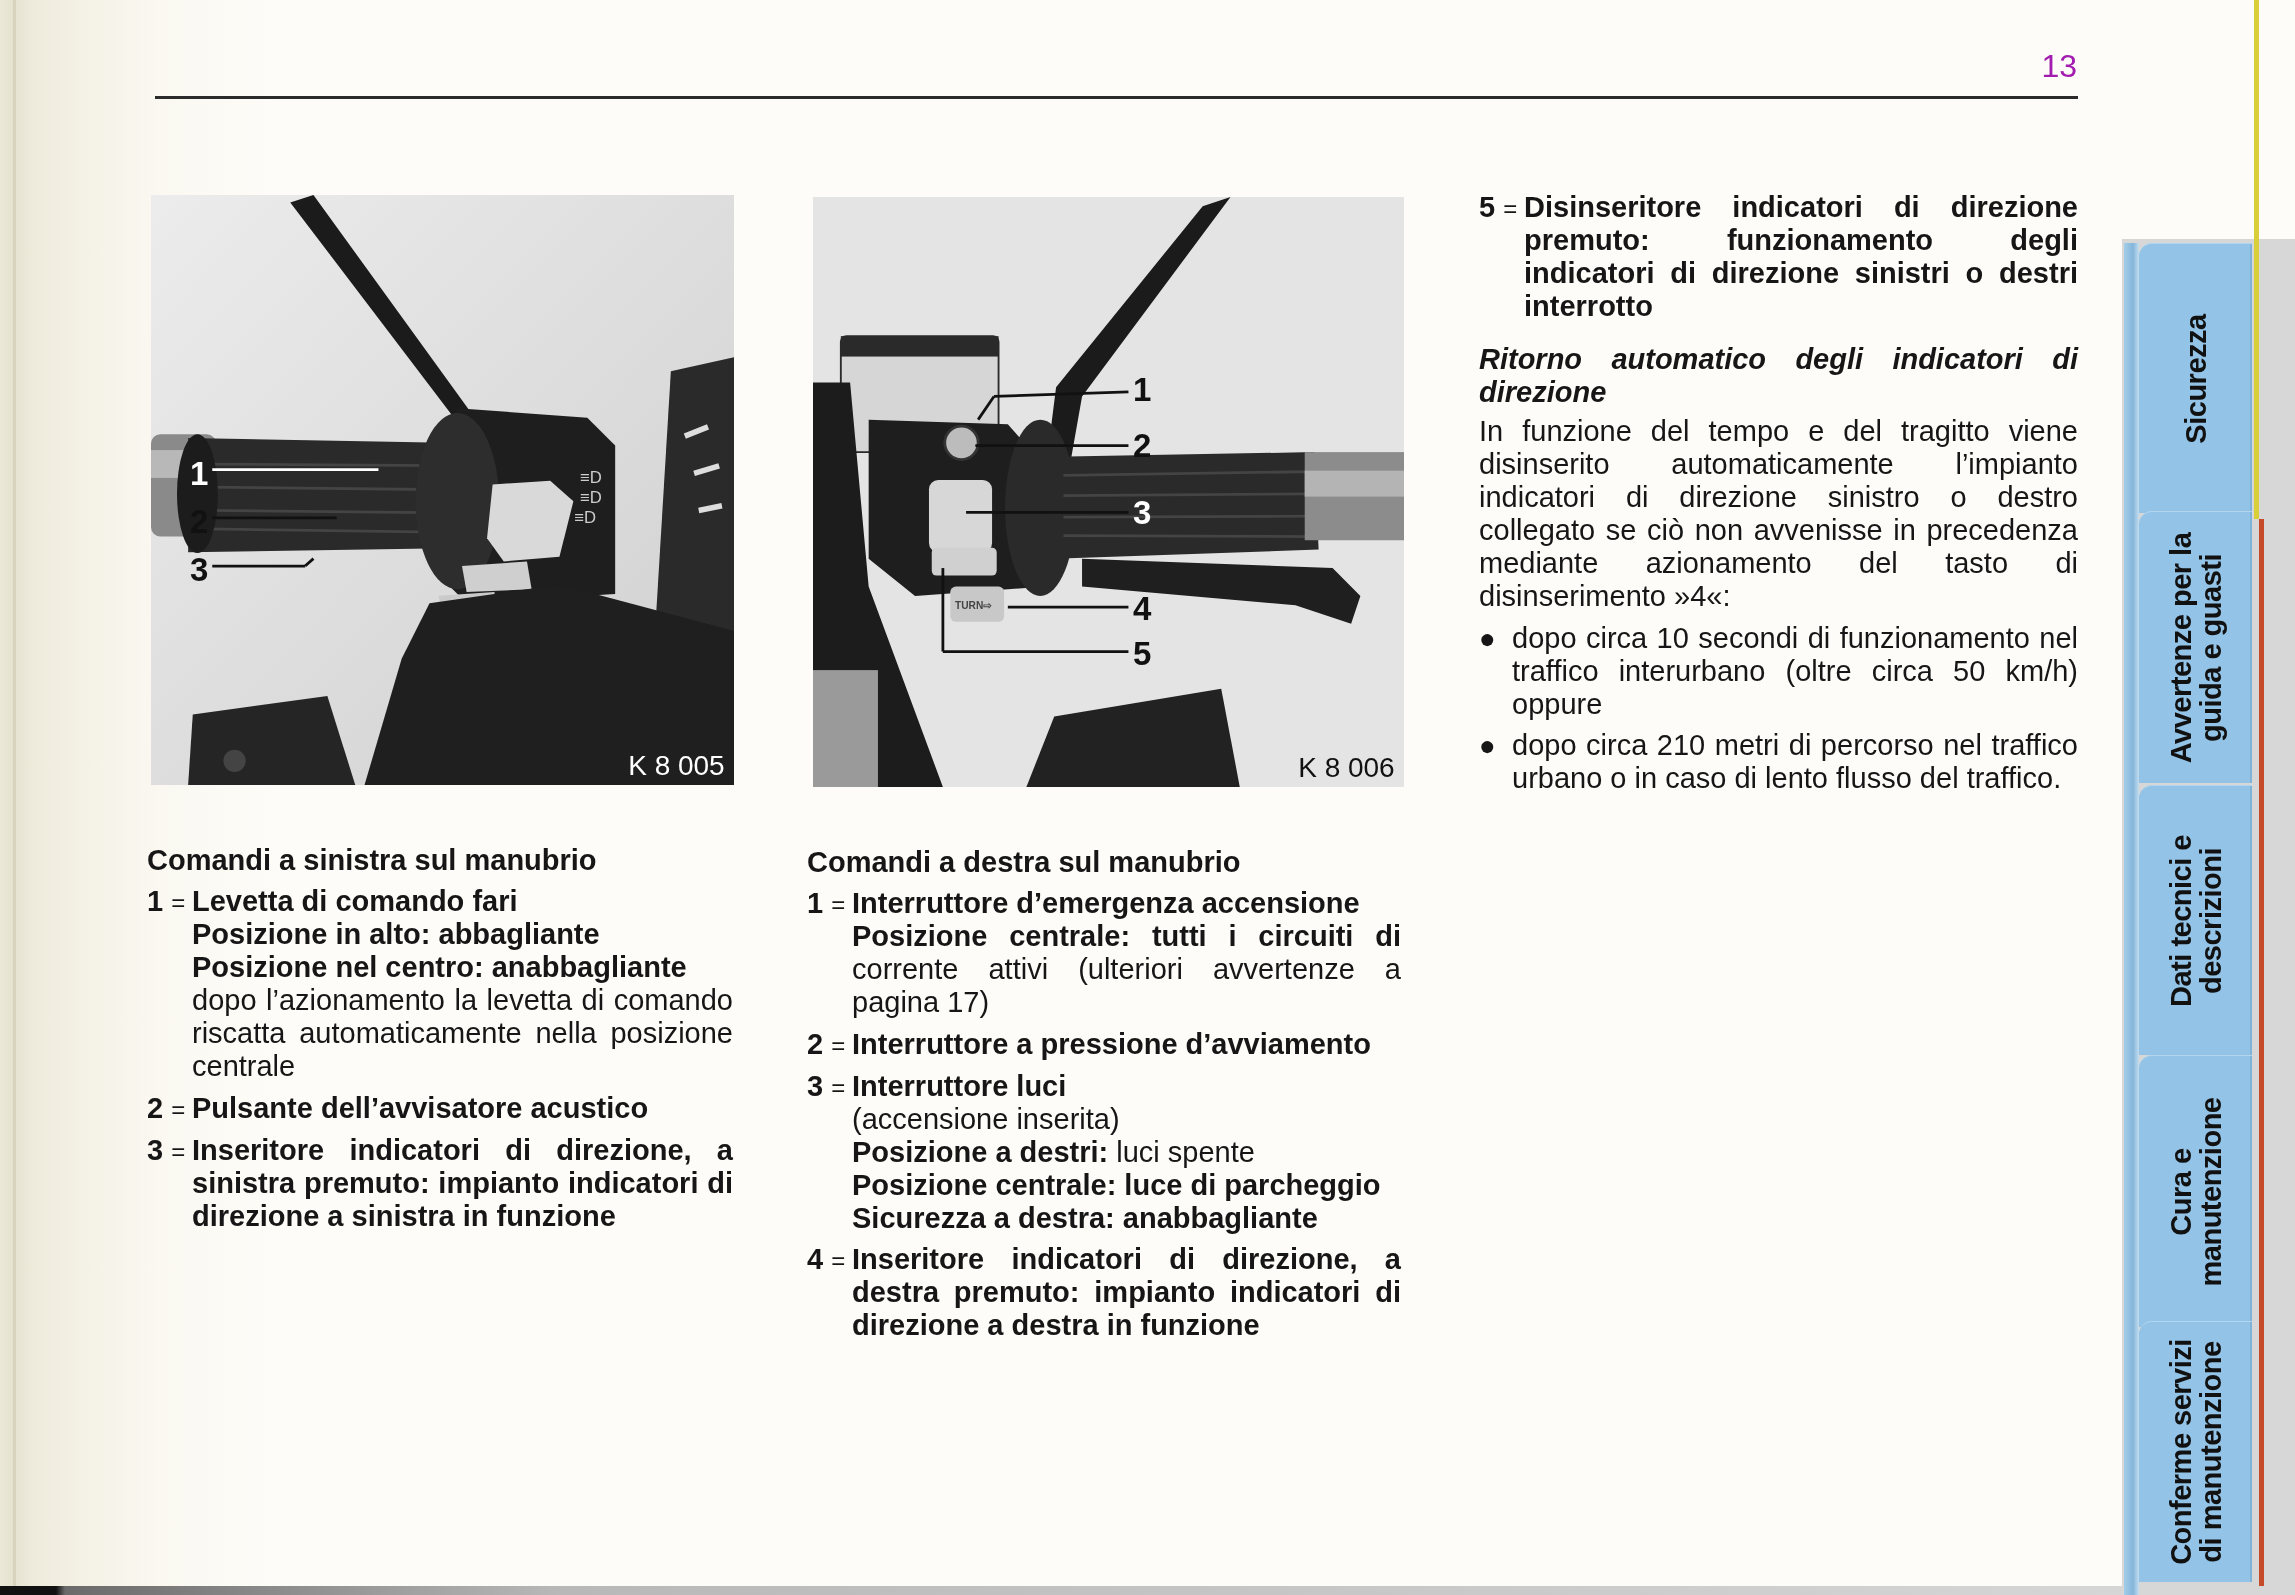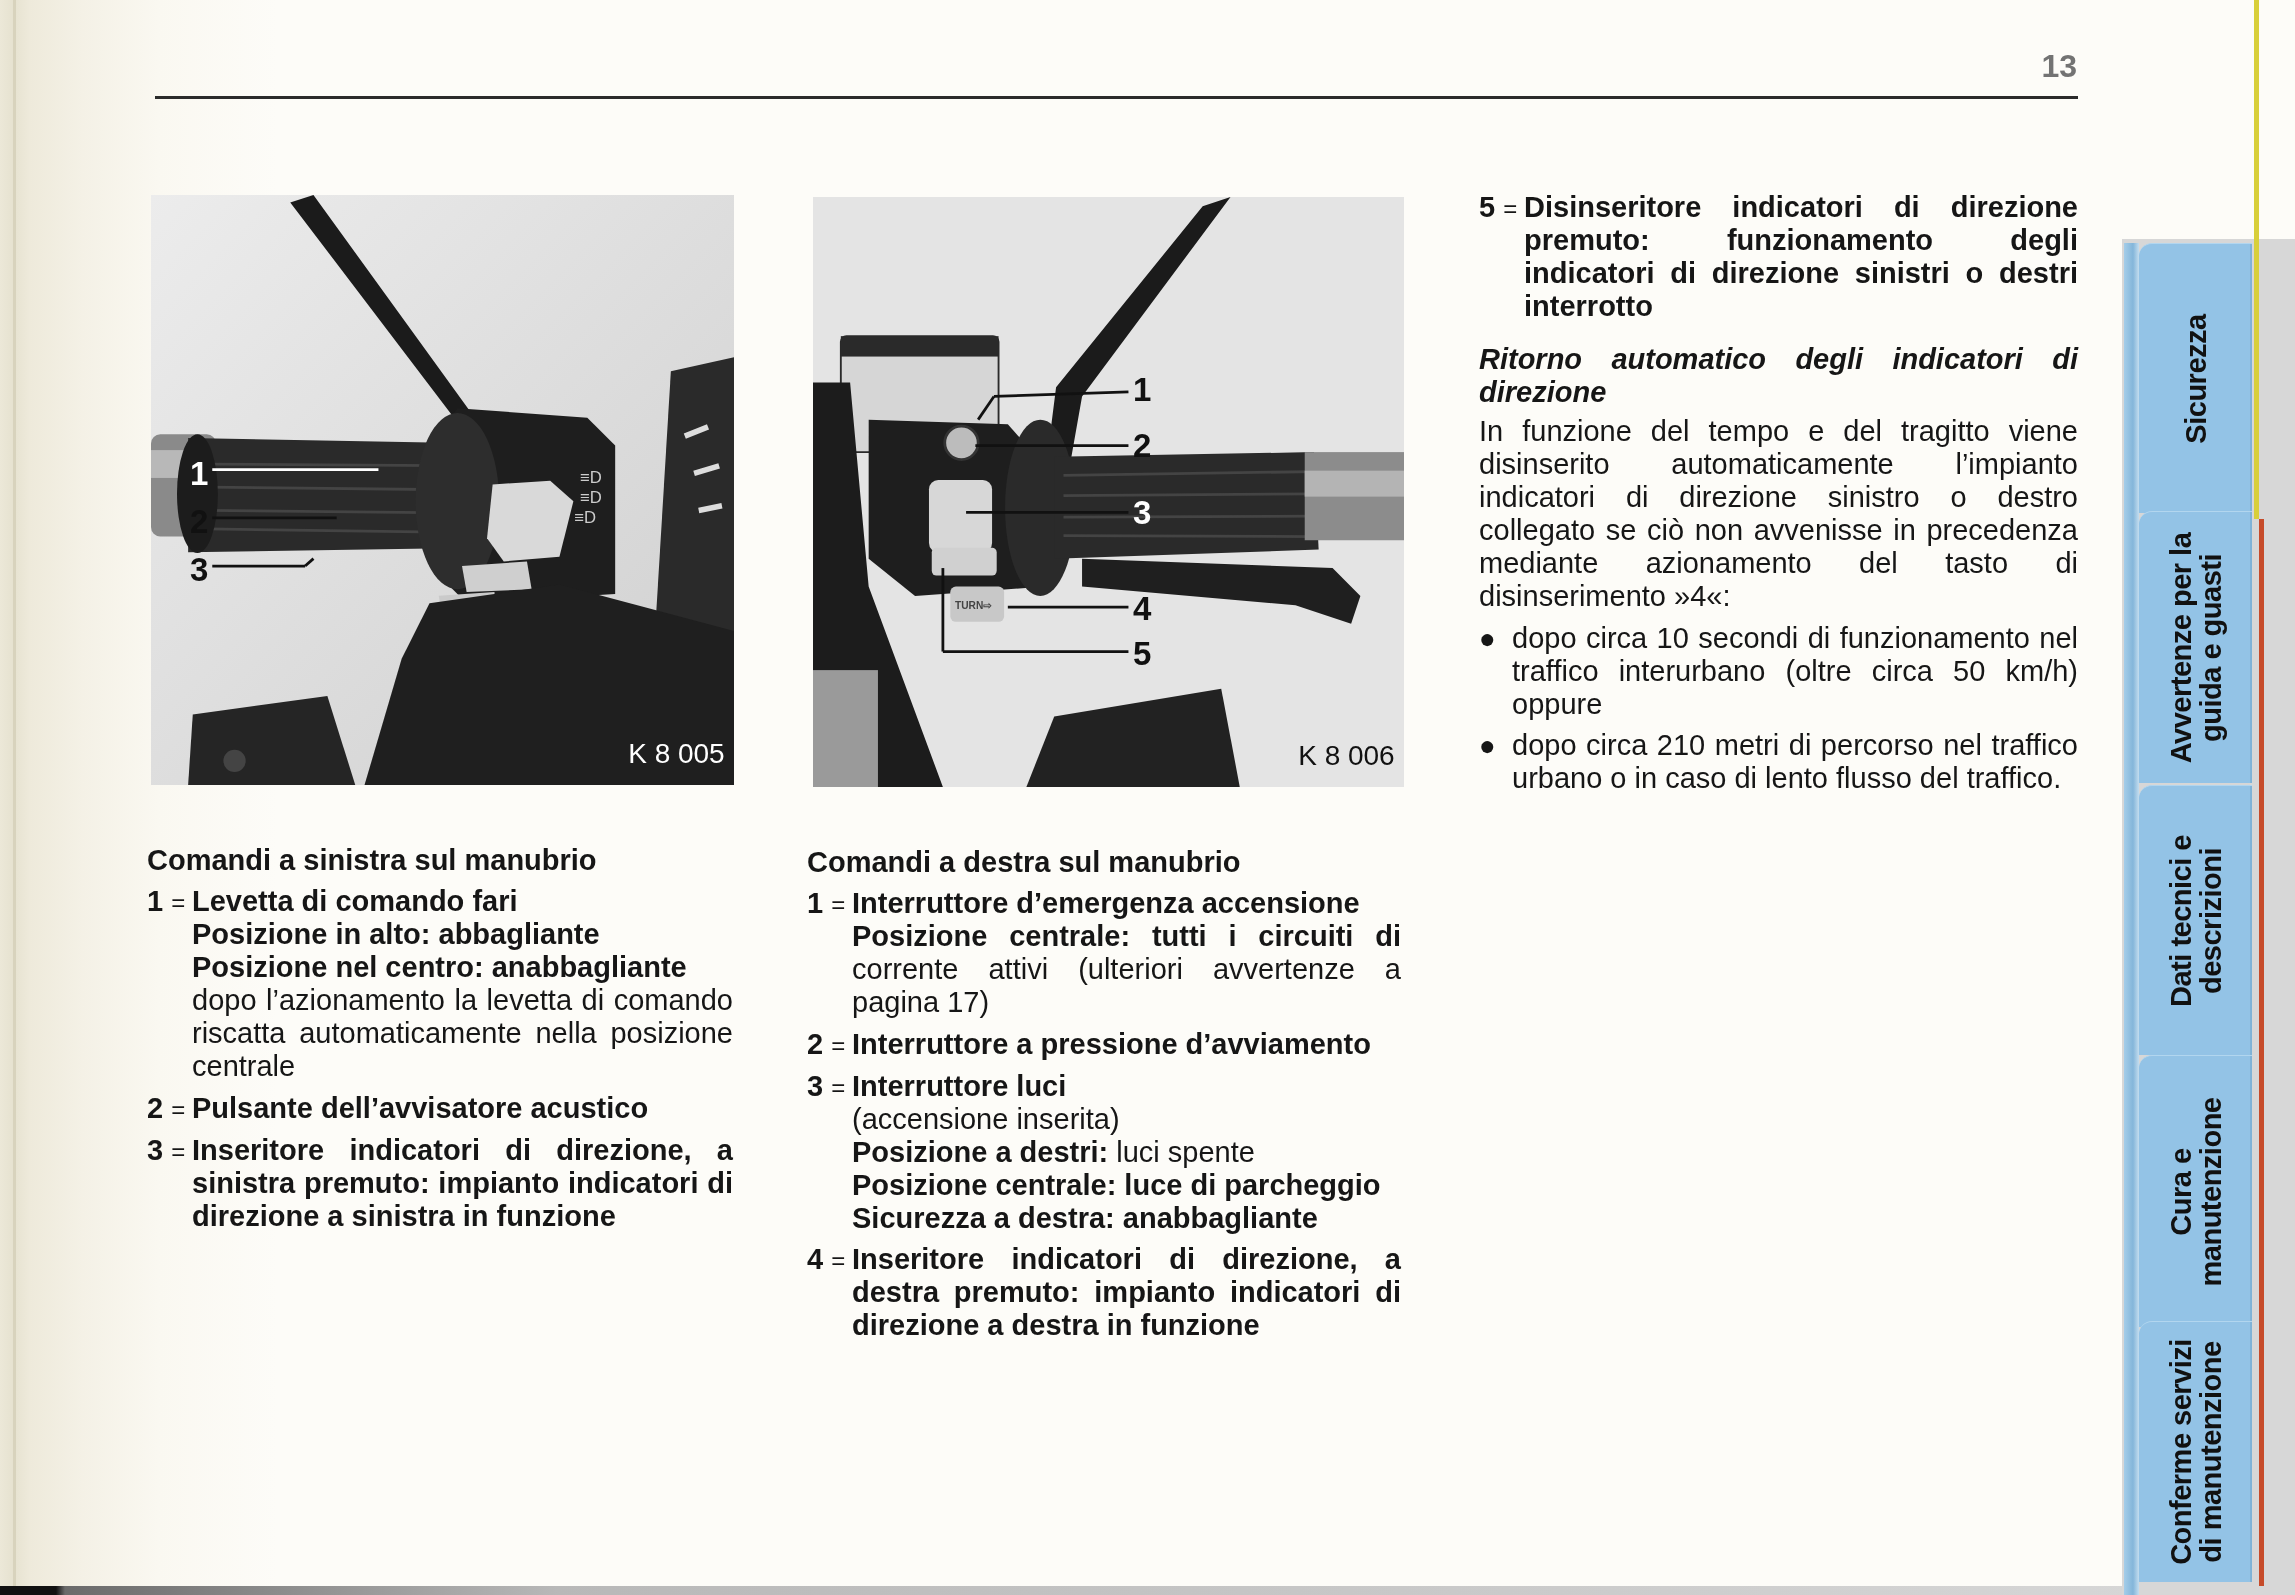--- a/index.html
+++ b/index.html
@@ -13,35 +13,35 @@
   .binding {
     position: absolute; left: 0; top: 0; width: 278px; height: 1595px;
     background: linear-gradient(to right, #ece8d8 0px, #e6e2d0 13px, #eeeadb 30px, #f4f1e6 83px, #faf8f1 158px, rgba(253,252,248,0) 278px);
   }
   .binding-edge { position: absolute; left: 13px; top: 0; width: 2.8px; height: 1595px; background: #d8d3bd; }
   .bottom-strip {
     position: absolute; left: 0; bottom: 0; width: 2296px; height: 9.3px;
     background: linear-gradient(to right, #111 0px, #111 56px, #6a6a6a 65px, #b8b8b8 557px, #d9d9d9 2296px);
   }
   .page-number {
-    position: absolute; right: 219px; top: 48px; font-size: 32px; color: #737373; font-weight: bold;
+    position: absolute; right: 219px; top: 48px; font-size: 32px; color: #a21caf;
   }
   .header-rule {
     position: absolute; left: 155px; top: 96px; width: 1923px; height: 2.8px; background: #2b2b2b;
   }
 
   
   .photo {
     position: absolute; background: #e4e4e4; overflow: hidden;
   }
   .photo svg { display: block; width: 100%; height: 100%; }
   .photo-left { left: 151px; top: 195px; width: 583px; height: 590px; }
   .photo-right { left: 813px; top: 197px; width: 591px; height: 590px; }
   .photo-code {
-    position: absolute; right: 9.3px; bottom: 15px; font-size: 28px; color: #fff; text-align: right;
+    position: absolute; right: 9.3px; bottom: 3px; font-size: 28px; color: #fff; text-align: right;
   }
   .photo-right .photo-code { color: #111; }
 
   
   .col { position: absolute; font-size: 29px; line-height: 33px; }
   .col-left { left: 147px; top: 844px; width: 586px; }
   .col-mid { left: 807px; top: 846px; width: 594px; }
   .col-right { left: 1479px; top: 191px; width: 599px; }
 
   .heading { font-weight: bold; margin: 0 0 8.3px 0; }

